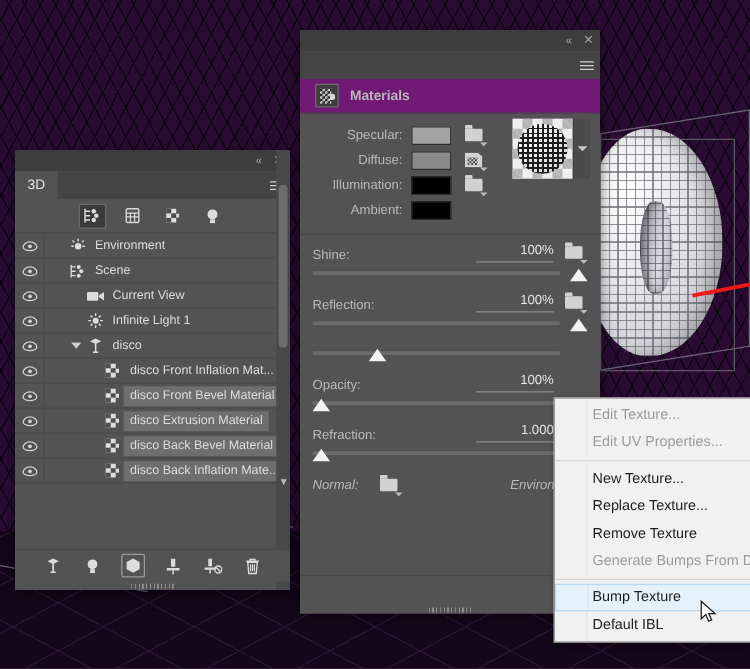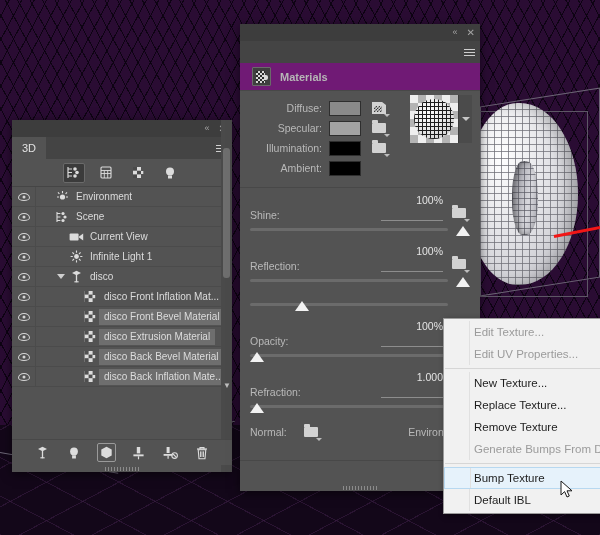--- a/index.html
+++ b/index.html
@@ -216,39 +216,39 @@
   }
 
   .divider { height: 1px; background: #484848; margin: 5px 0 0 0; }
 
   .srow-slider { padding: 6px 10px 0 10px; }
   .slider-head { display: flex; align-items: flex-end; }
   .slider-label { font-size: 10.5px; color: #b9b9b9; flex: 0 0 auto; }
   .slider-val {
     margin-left: auto; margin-right: 8px; min-width: 62px; text-align: right;
     font-size: 10.5px; color: #e4e4e4;
-    border-bottom: 1px solid #8d8d8d; padding-bottom: 14px;
+    border-bottom: 1px solid #8d8d8d; padding-bottom: 3px;
   }
   .slider-btn { position: relative; width: 19px; height: 16px; cursor: pointer; }
   .slider-btn.pressed {
     background: #3b3b3b; border: 1px solid #6d6d6d; border-radius: 1px;
   }
   .slider-track-wrap { position: relative; height: 14px; margin-top: 4px; }
   .slider-track {
     position: absolute; left: 0; right: 22px; top: 3px; height: 3px;
     background: #6b6b6b; border-radius: 2px;
   }
   .slider-knob {
     position: absolute; top: 1px; width: 0; height: 0;
     border-left: 7px solid transparent; border-right: 7px solid transparent;
     border-bottom: 10px solid #f2f2f2; cursor: pointer;
   }
 
   .normal-row {
-    display: flex; align-items: center; padding: 8px 10px 0 10px; gap: 6px;
+    display: flex; align-items: center; padding: 8px 10px 0 10px; gap: 6px; font-style: italic;
   }
   .normal-label { font-size: 10.5px; color: #b9b9b9; }
   .env-label { font-size: 10.5px; color: #b9b9b9; margin-left: auto; }
 
   .props-footer {
     position: absolute; left: 0; right: 0; bottom: 7px; height: 24px;
     border-top: 1px solid #484848; display: flex; align-items: center;
     justify-content: flex-end; padding-right: 10px;
   }
   .cube-btn {
@@ -696,32 +696,32 @@
     <div class="swatch-area">
       <div class="thumb-wrap">
         <div class="thumb">
           <div class="thumb-sphere"></div>
         </div>
         <div class="thumb-drop">
           <span></span>
         </div>
       </div>
     <div class="srow">
+          <span class="srow-label">Specular:</span>
+          <span class="swatch" style="background: rgb(163, 163, 163);"></span>
+          <span class="folder-btn">
+            <span class="folder-ico"></span>
+            <span class="folder-caret"></span>
+          </span>
+        </div>
+        <div class="srow">
           <span class="srow-label">Diffuse:</span>
           <span class="swatch" style="background: rgb(138, 138, 138);"></span>
           <span class="folder-btn">
             <span class="tex-ico"></span>
-            <span class="folder-caret"></span>
-          </span>
-        </div>
-        <div class="srow">
-          <span class="srow-label">Specular:</span>
-          <span class="swatch" style="background: rgb(163, 163, 163);"></span>
-          <span class="folder-btn">
-            <span class="folder-ico"></span>
             <span class="folder-caret"></span>
           </span>
         </div>
         <div class="srow">
           <span class="srow-label">Illumination:</span>
           <span class="swatch" style="background: rgb(0, 0, 0);"></span>
           <span class="folder-btn">
             <span class="folder-ico"></span>
             <span class="folder-caret"></span>
           </span>

